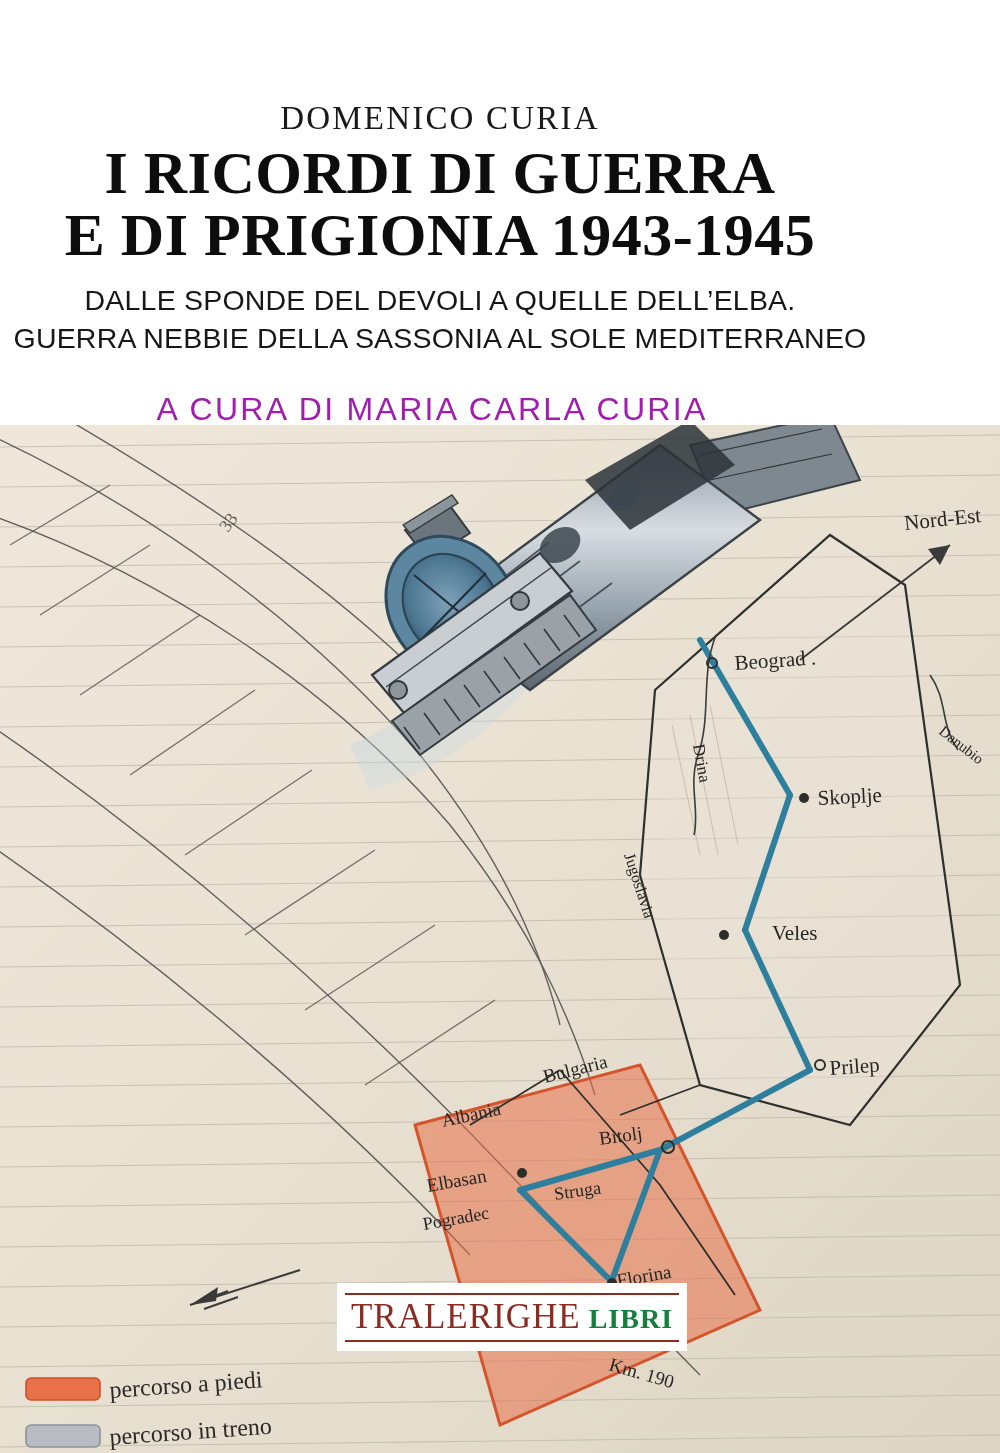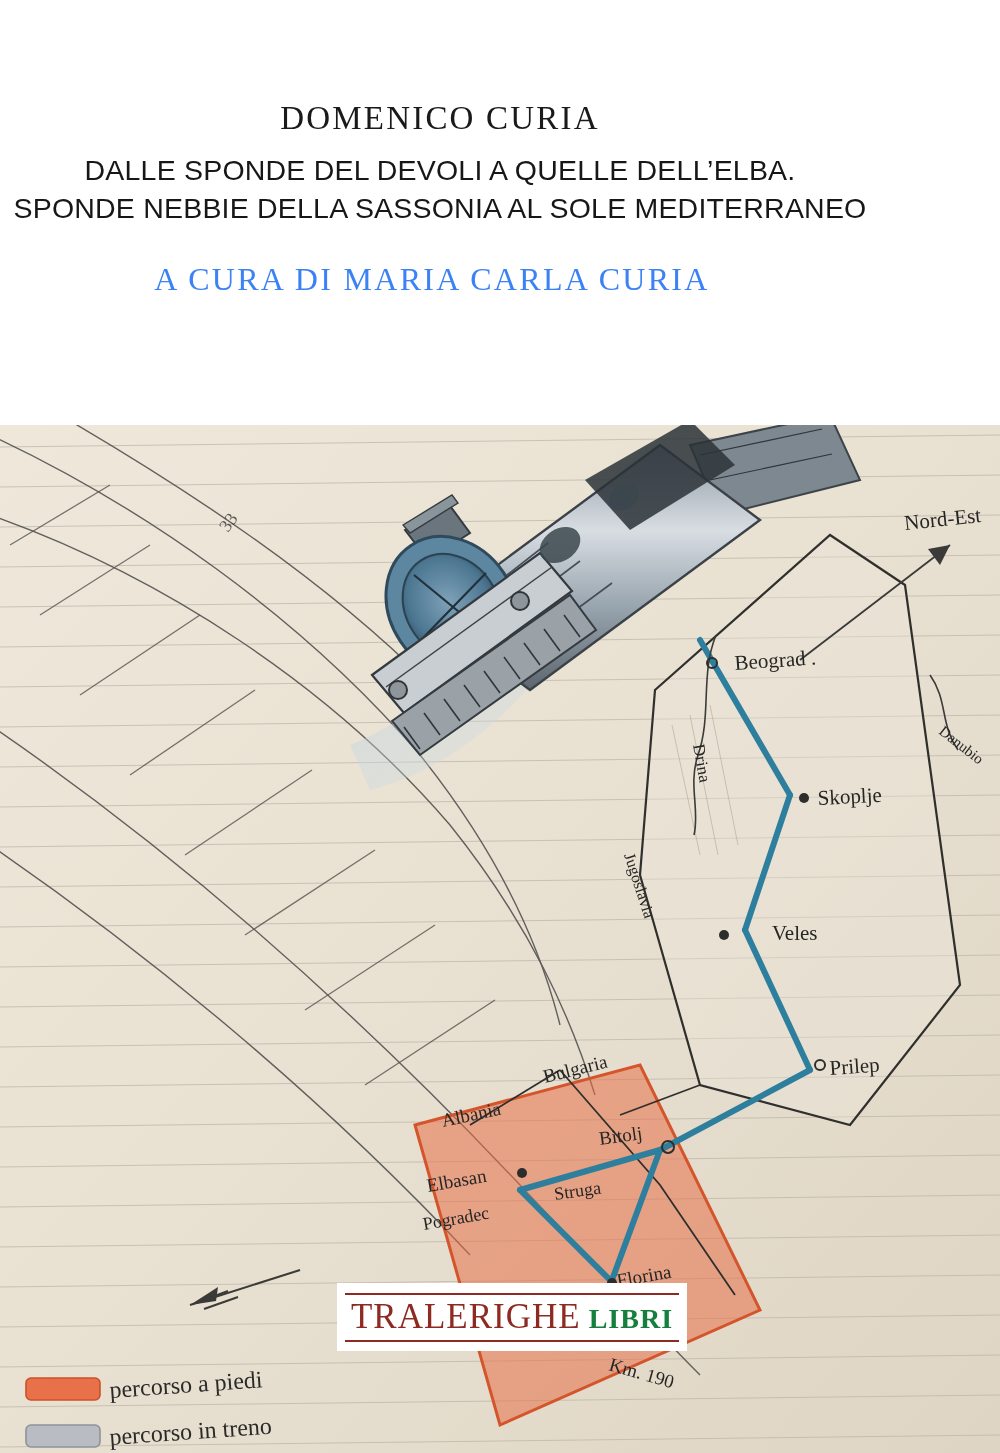--- a/index.html
+++ b/index.html
@@ -53,24 +53,24 @@
     font-family: "Liberation Sans", sans-serif;
     font-size: 28.5px;
     line-height: 1.34;
     letter-spacing: 0.2px;
     color: #171717;
     font-weight: 400;
   }
   .subtitle .s2 { display: block; }
   .editor {
     margin: 34px 16px 0 0;
-    font-family: Liberation Serif, serif;
+    font-family: Liberation Sans, sans-serif;
     font-size: 32px;
     letter-spacing: 2.3px;
-    color: #3b82f6;
+    color: #a21caf;
     font-weight: 400;
   }
 
   
   .art {
     position: absolute;
     left: 0;
     top: 425px;
     width: 1000px;
     height: 1028px;
@@ -336,23 +336,27 @@
 
         <rect x="26" y="1000" width="74" height="22" rx="5" fill="#b9bcc2" stroke="#8e929a" stroke-width="1.6"></rect>
         <text x="110" y="1020" font-family="'Liberation Serif', serif" font-size="24" fill="#2a2a28" transform="rotate(-4 110 1020)">percorso in treno</text>
       </g>
 
     </svg>
   </div>
 
   <div class="text-block">
     <div class="author">DOMENICO CURIA</div>
+    <h1 class="title">
+      <span class="l1">I RICORDI DI GUERRA</span>
+      <span class="l2">E DI PRIGIONIA 1943-1945</span>
+    </h1>
     <div class="subtitle">
       <span class="s1">DALLE SPONDE DEL DEVOLI A QUELLE DELL’ELBA.</span>
-      <span class="s2">SPONDE NEBBIE DELLA SASSONIA AL SOLE MEDITERRANEO</span>
+      <span class="s2">GUERRA NEBBIE DELLA SASSONIA AL SOLE MEDITERRANEO</span>
     </div>
     <div class="editor">A CURA DI MARIA CARLA CURIA</div>
   </div>
 
   <div class="logo">
     <div class="inner">
       <span class="tra">TRALERIGHE</span>
       <span class="libri">LIBRI</span>
     </div>
   </div>

